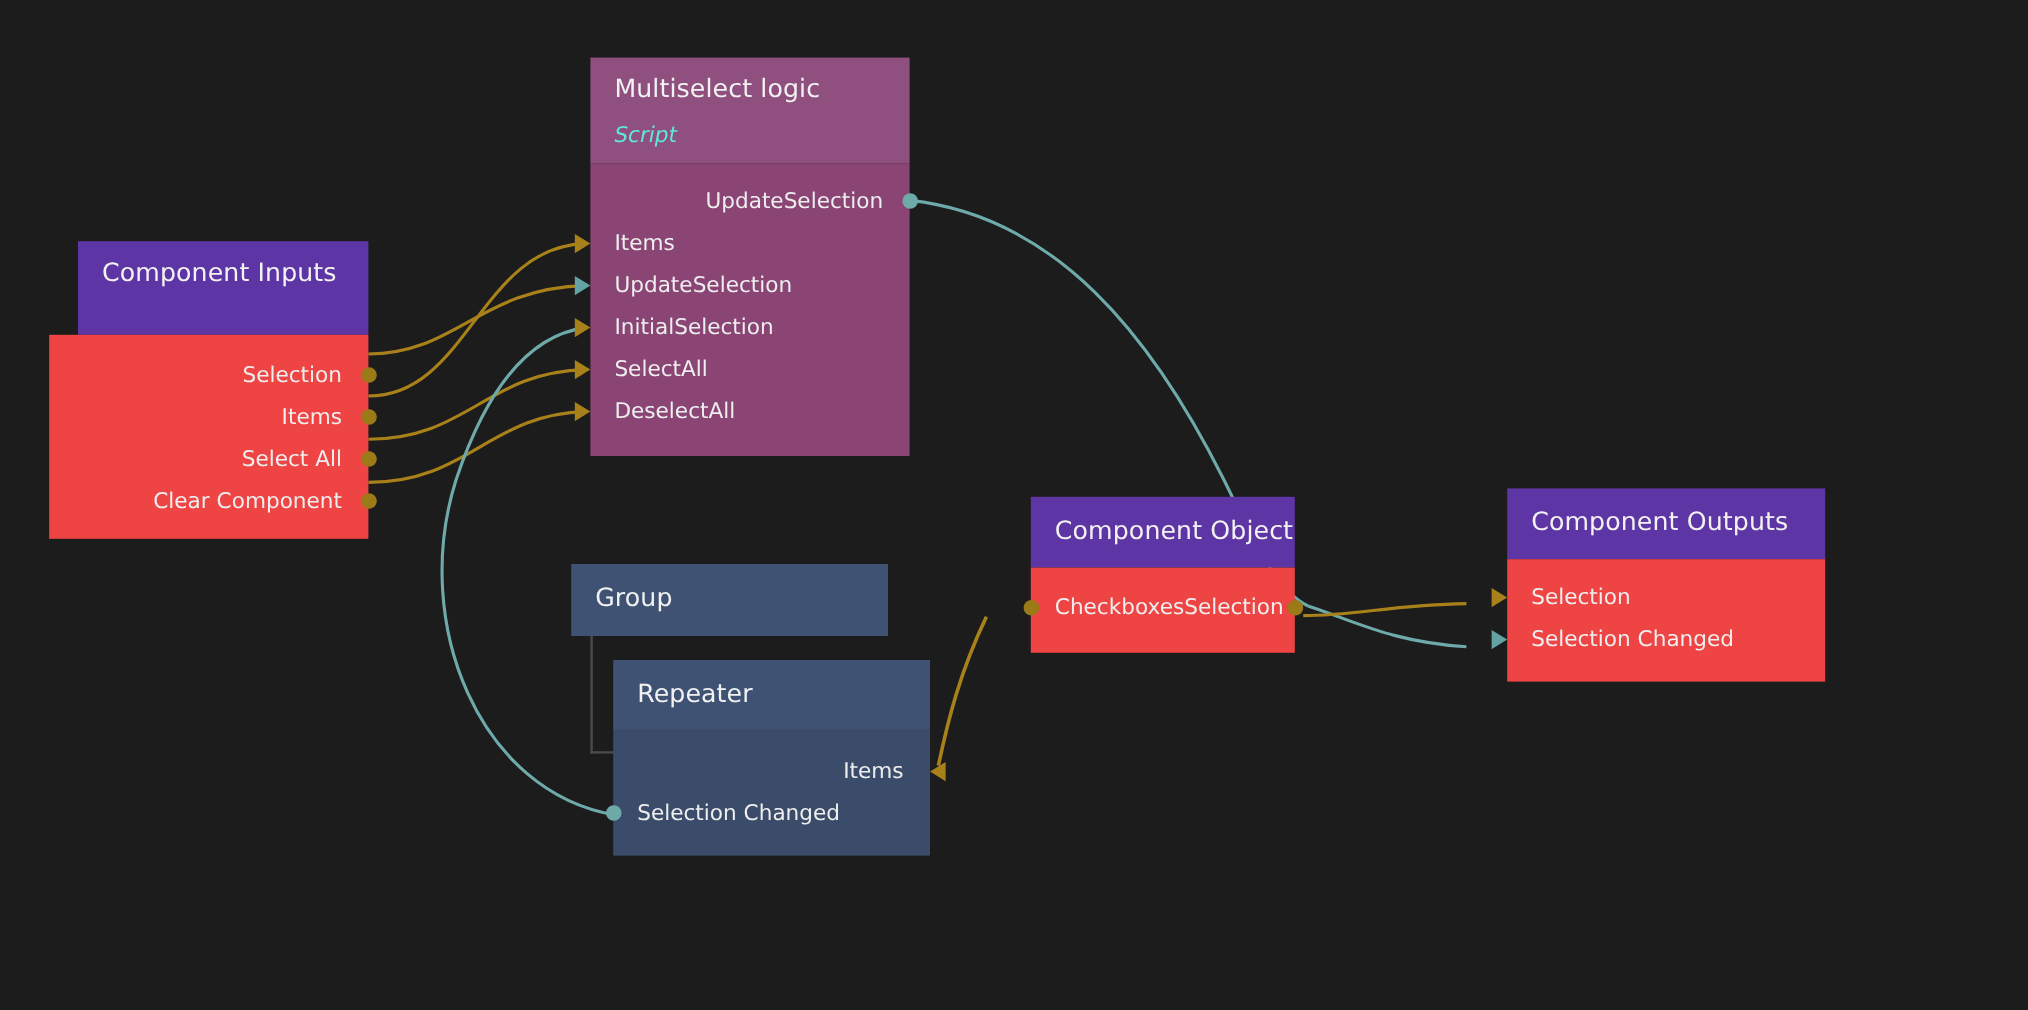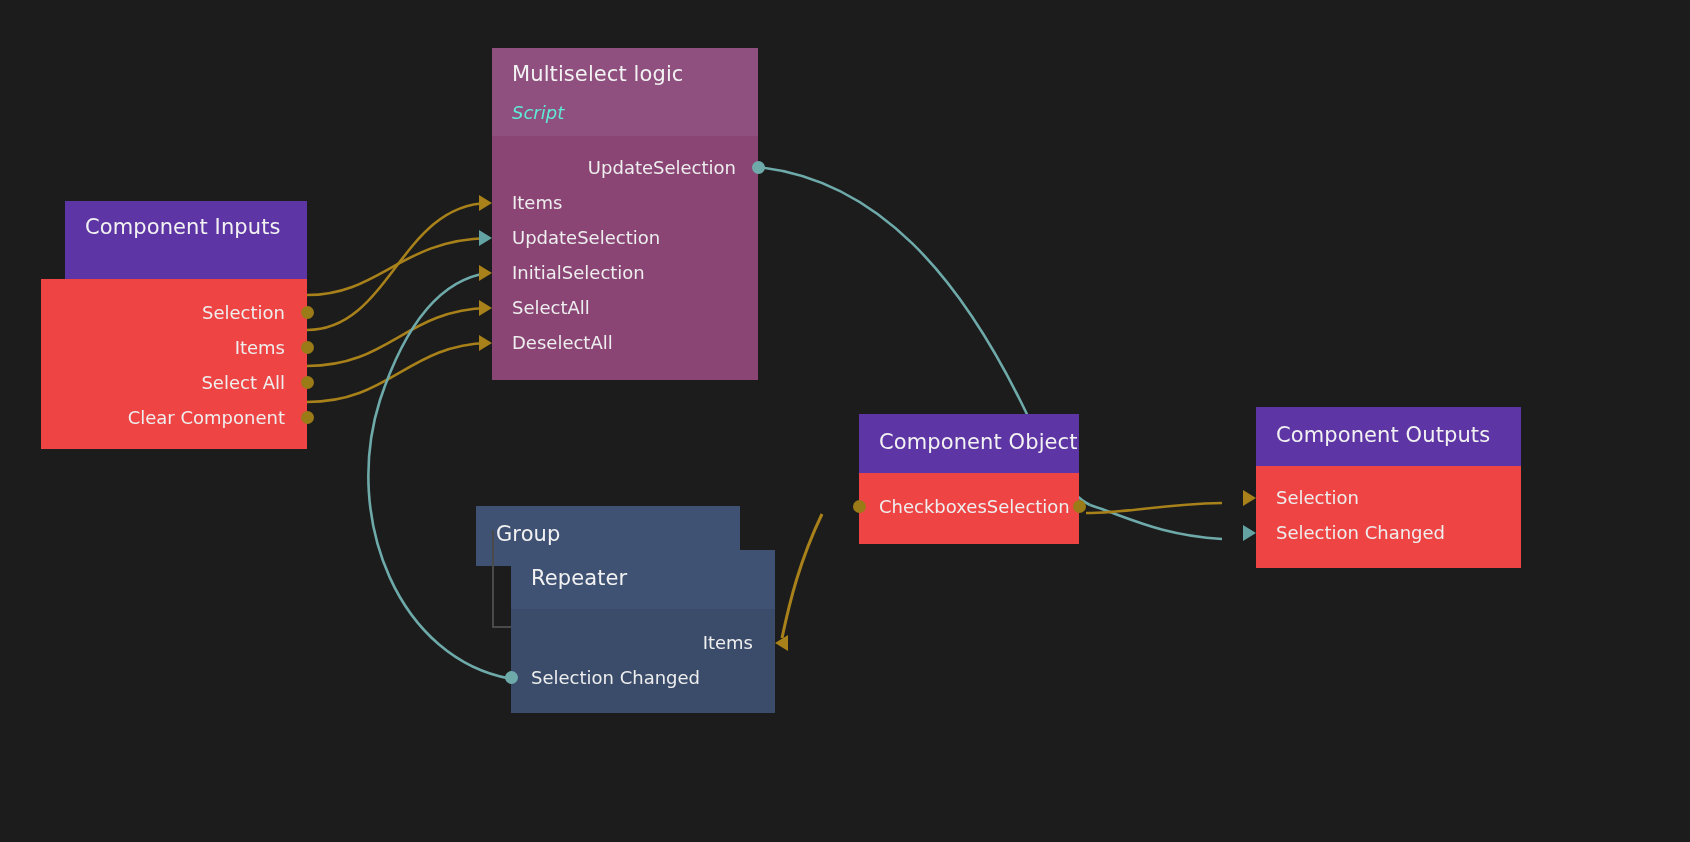--- a/index.html
+++ b/index.html
@@ -208,21 +208,21 @@
         <span class="port-label">SelectAll</span>
       </div>
       <div class="port-row in">
         <span class="arrow right-facing"></span>
         <span class="port-label">DeselectAll</span>
       </div>
     </div>
   </div>
 
   <div class="node n-blue" style="left:476px; top:470px; width:264px;">
-    <div class="node-header" style="height:60px; padding-top:16px;margin-top:36px;">
+    <div class="node-header" style="height:60px; padding-top:16px;">
       <div class="node-title">Group</div>
     </div>
   </div>
 
   <div class="group-bracket" style="left:492px; top:530px; width:20px; height:96px;"></div>
 
   <div class="node n-blue" style="left:511px; top:550px; width:264px;">
     <div class="node-header" style="height:59px; padding-top:16px;">
       <div class="node-title">Repeater</div>
     </div>

